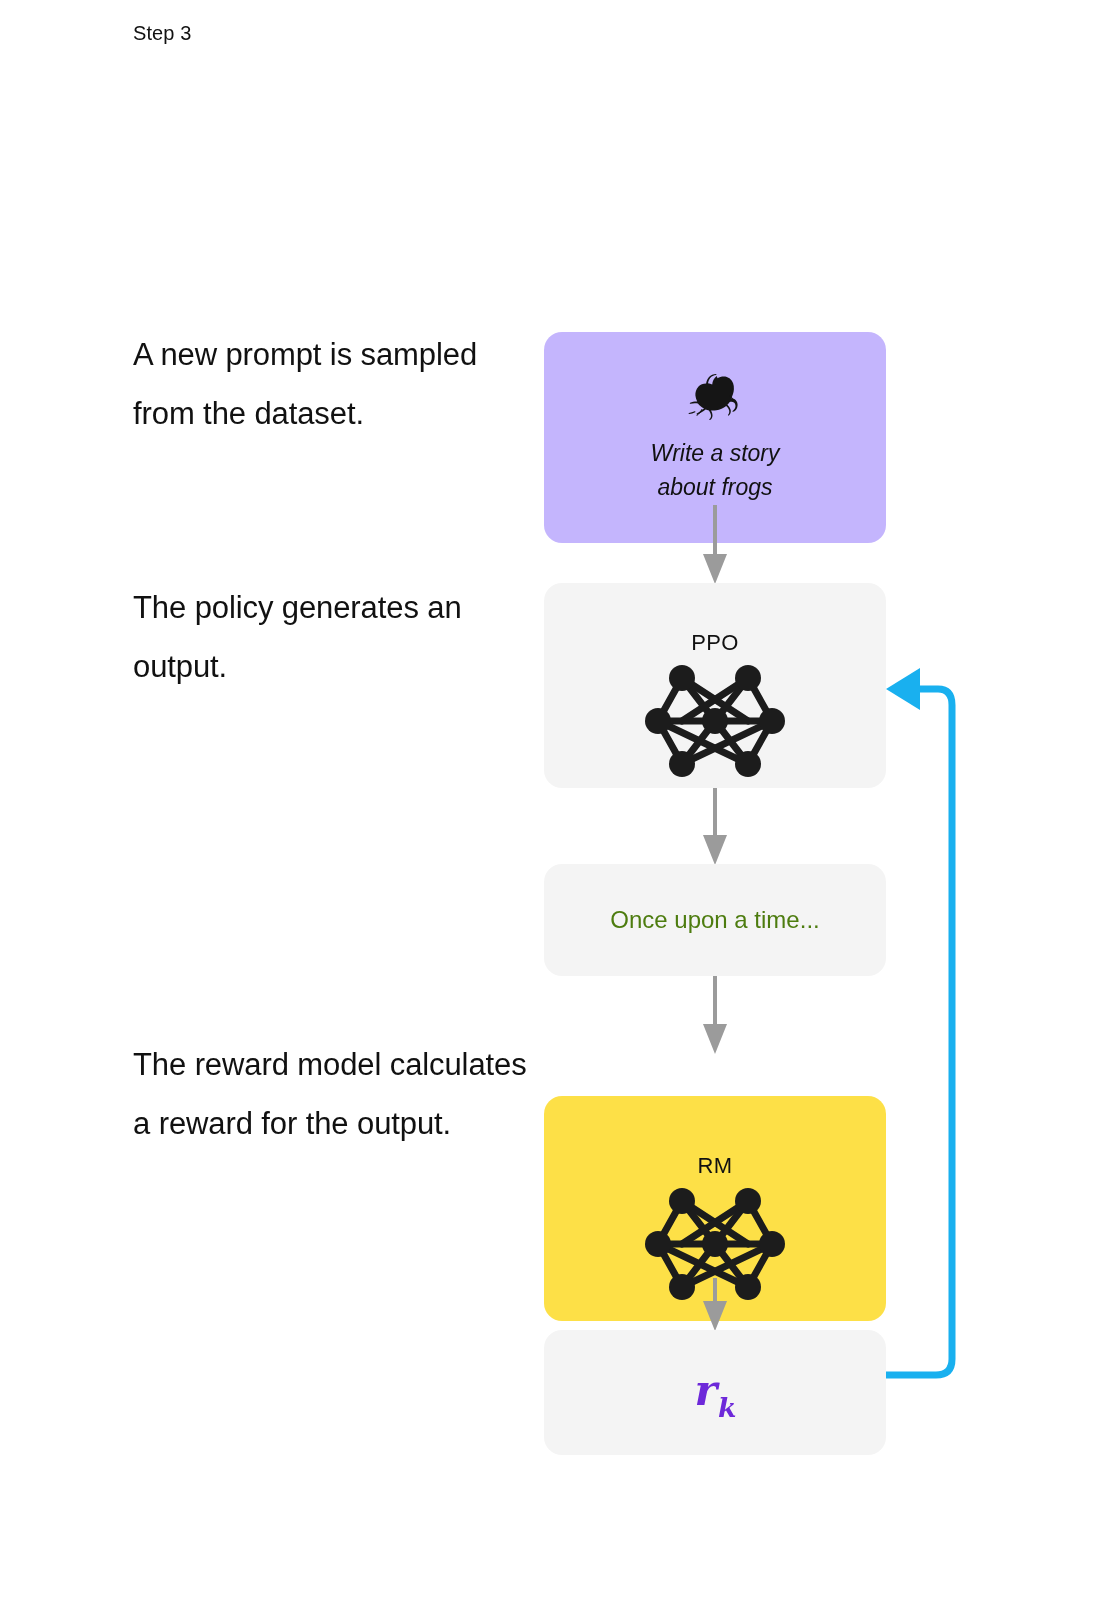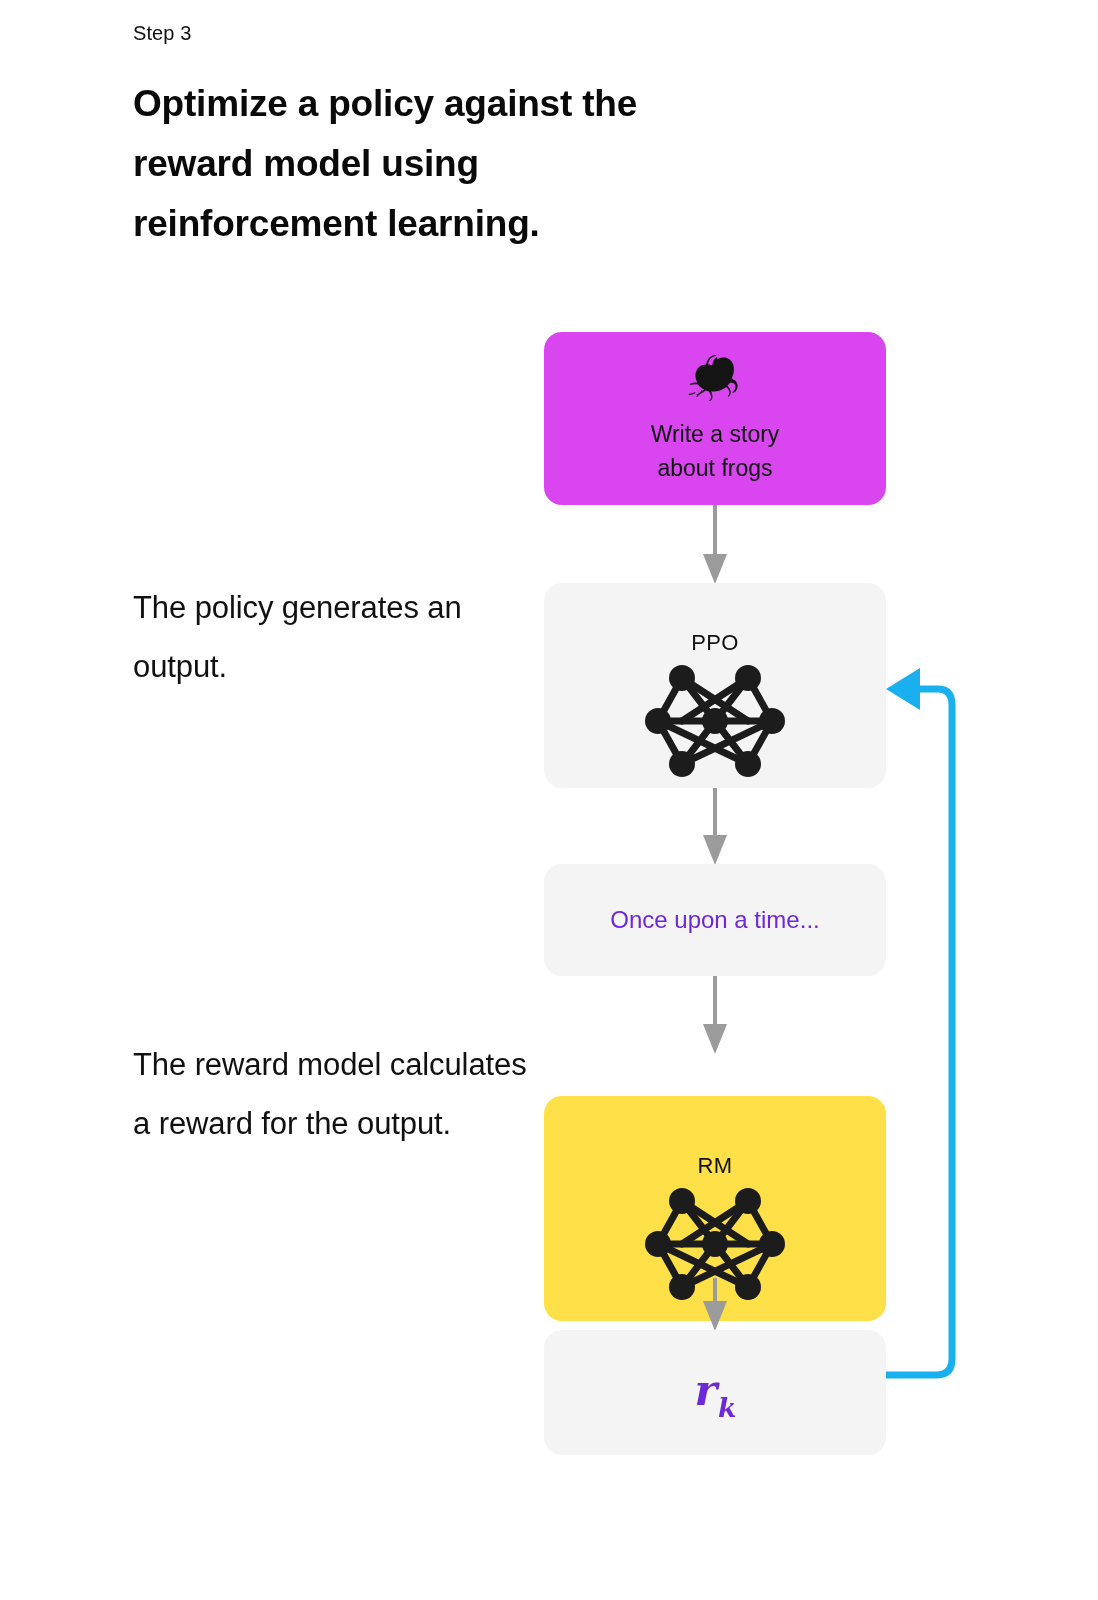--- a/index.html
+++ b/index.html
@@ -64,22 +64,23 @@
   
   .card {
     position: absolute;
     left: 544px;
     width: 342px;
     border-radius: 18px;
     box-sizing: border-box;
   }
   .card-prompt {
     top: 332px;
-    height: 173px;
-    background: #d946ef;
+    height: 211px;
+    background: #c4b5fd;
+    font-style: italic;
   }
   .card-ppo {
     top: 583px;
     height: 205px;
     background: #f4f4f4;
   }
   .card-output {
     top: 864px;
     height: 112px;
     background: #f4f4f4;
@@ -125,21 +126,21 @@
     margin-bottom: 6px;
     letter-spacing: 0.3px;
     margin-top: 43px;
   }
 
   .net-icon { display: block; }
 
   .output-text {
     font-size: 24px;
     line-height: 30px;
-    color: #6d28d9;
+    color: #4d7c0f;
     text-align: center;
   }
 
   .reward-symbol {
     font-family: "DejaVu Serif", serif;
     font-style: italic;
     font-weight: 700;
     font-size: 43px;
     line-height: 44px;
     color: #6d28d9;
@@ -174,22 +175,22 @@
     width: 100px;
     height: 740px;
   }
 </style>
 </head>
 <body>
 
 <div class="page">
 
   <div class="step-label">Step 3</div>
-  <div class="headline">Optimize a policy against the reward model using reinforcement learning.</div>
-
+
+  <div class="note note-1">A new prompt is sampled from the dataset.</div>
   <div class="note note-2">The policy generates an output.</div>
   <div class="note note-3">The reward model calculates a reward for the output.</div>
 
   <div class="card card-prompt">
     <div class="card-inner">
       <span class="frog-icon">
         <svg width="58" height="52" viewBox="0 0 58 52" xmlns="http://www.w3.org/2000/svg">
           <g fill="#151515">
             <path d="M31.5 6.2c3.6-2.1 8.6-2.6 12.3 0.4 3.2 2.6 4.3 6.6 4.1 10.6-0.2 3.4-1.3 6.4-2.7 9.1 2.1 0.2 4 1 5.2 2.6 1.4 1.9 1.5 4.4 0.8 6.5-0.7 2-2.2 3.6-4 4.4-0.5 0.3-1.1-0.5-0.6-0.9 1.5-1.1 2.5-2.5 2.8-4.2 0.3-1.6-0.2-3.4-1.5-4.3-1.2-0.8-2.8-0.8-4.2-0.4-0.7 1-1.5 1.9-2.3 2.7 1.6 1.5 2.9 3.3 3.3 5.4 0.4 2-0.2 4.2-1.8 5.5-0.5 0.4-1.2-0.3-0.8-0.8 1.1-1.2 1.4-2.9 1-4.5-0.4-1.7-1.5-3.2-2.9-4.4-2.8 2.3-6.2 3.8-9.8 4.3-1.8 0.3-3.6 0.3-5.4 0.2 0.9 1.6 1.6 3.4 1.5 5.3-0.1 1.7-0.9 3.4-2.4 4.3-0.6 0.3-1.2-0.5-0.7-0.9 1.2-0.9 1.7-2.3 1.6-3.7-0.1-1.8-1-3.5-2.1-5-1.1-0.2-2.2-0.5-3.3-0.9-2.6 1.9-5.3 3.7-8.3 4.9-0.6 0.2-1.1-0.6-0.5-0.9 2.6-1.4 5-3.2 7.2-5.1-2.4-1.2-4.5-2.9-6.1-5-2.5-0.3-5-0.3-7.4 0.4-0.6 0.2-1-0.7-0.4-1 2.2-1 4.7-1.3 7.1-1.2-1-1.9-1.6-3.9-1.8-6-0.2-3.2 0.7-6.5 2.9-8.9 2-2.2 4.9-3.3 7.8-3.3 0.4-2.3 1.3-4.6 2.9-6.4 1.8-2 4.4-3.1 7-3.1 0.6 0 0.7 0.9 0.1 1-2.3 0.2-4.5 1.2-5.9 3-1.2 1.5-1.9 3.4-2.2 5.3 1.5 0.2 2.9 0.6 4.2 1.3 0.3-3.4 1.7-6.8 4.6-8.6z"></path>
             <path d="M44.8 23.8c1.1 1.7 2.5 3.4 4.3 4.4 0.6 0.3 0.1 1.2-0.5 0.9-2-1.1-3.5-2.9-4.7-4.8-0.3-0.5 0.6-1 0.9-0.5z"></path>

